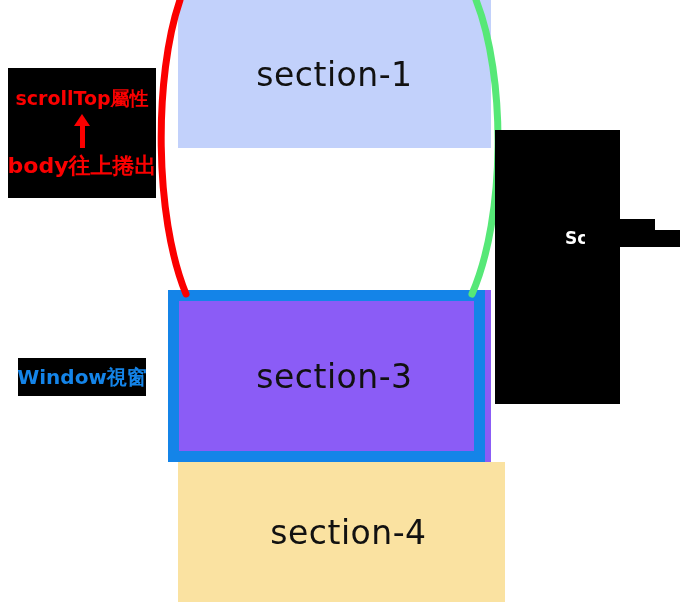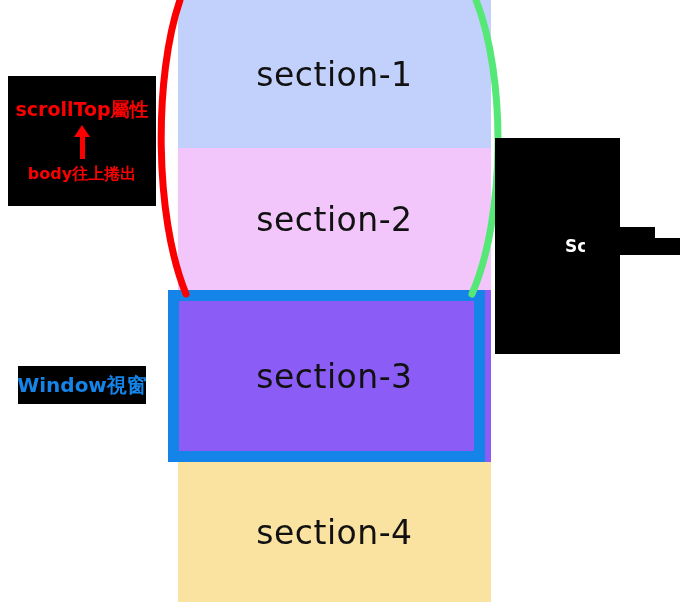--- a/index.html
+++ b/index.html
@@ -26,21 +26,21 @@
     justify-content: center;
     color: #111111;
     font-size: 33px;
     font-weight: 400;
     letter-spacing: 0.5px;
     font-family: "DejaVu Sans", sans-serif;
   }
   #section-1 { top: 0px;   height: 148px; background: #c2d1fb; }
   #section-2 { top: 148px; height: 142px; background: #f2c6fb; }
   #section-3 { top: 290px; height: 172px; background: #8b5cf6; }
-  #section-4 { top: 462px; height: 140px; background: #fae2a1; }
+  #section-4 { top: 462px; height: 140px; background: #fae2a1; padding-left: 14px; }
 
   
   #viewport-frame {
     position: absolute;
     left: 168px;
     top: 290px;
     width: 317px;
     height: 172px;
     border: 11px solid #1484e8;
     box-sizing: border-box;
@@ -56,40 +56,39 @@
   #arc-right-wrap { left: 466px; top: -4px; width: 46px; height: 302px; }
 
   
   .callout {
     position: absolute;
     background: #000000;
     display: flex;
     flex-direction: column;
     align-items: center;
     justify-content: center;
-    margin-top: 8px;
   }
 
   #callout-scrolltop {
     left: 8px;
     top: 68px;
     width: 148px;
     height: 130px;
     gap: 2px;
   }
   .callout-red-text {
     color: #fb0000;
     font-size: 19px;
     font-weight: bold;
     line-height: 1.12;
     text-align: center;
     white-space: nowrap;
     font-family: "DejaVu Sans", sans-serif;
   }
-  .callout-red-text.small { font-size: 16px; }
+  .callout-red-text.small { font-size: 22px; }
 
   
   #scroll-arrow {
     width: 26px;
     height: 34px;
     position: relative;
     margin: 3px 0 4px 0;
   }
   #scroll-arrow .shaft {
     position: absolute;
@@ -121,21 +120,21 @@
     font-size: 20px;
     font-weight: bold;
     white-space: nowrap;
     font-family: "DejaVu Sans", sans-serif;
   }
 
   #callout-right {
     left: 495px;
     top: 130px;
     width: 125px;
-    height: 216px;
+    height: 274px;
     justify-content: center;
     align-items: flex-start;
   }
   
   #right-text-wrap {
     position: absolute;
     left: 70px;
     top: 98px;
     white-space: nowrap;
   }
@@ -165,23 +164,20 @@
 </style>
 </head>
 <body>
 
 <div id="stage">
 
   <div class="section" id="section-1">
     <span>section-1</span>
   </div>
 
-  <div class="section" id="section-2">
-    <span>section-2</span>
-  </div>
 
   <div class="section" id="section-3">
     <span>section-3</span>
   </div>
 
   <div class="section" id="section-4">
     <span>section-4</span>
   </div>
 
   <div id="viewport-frame"></div>

